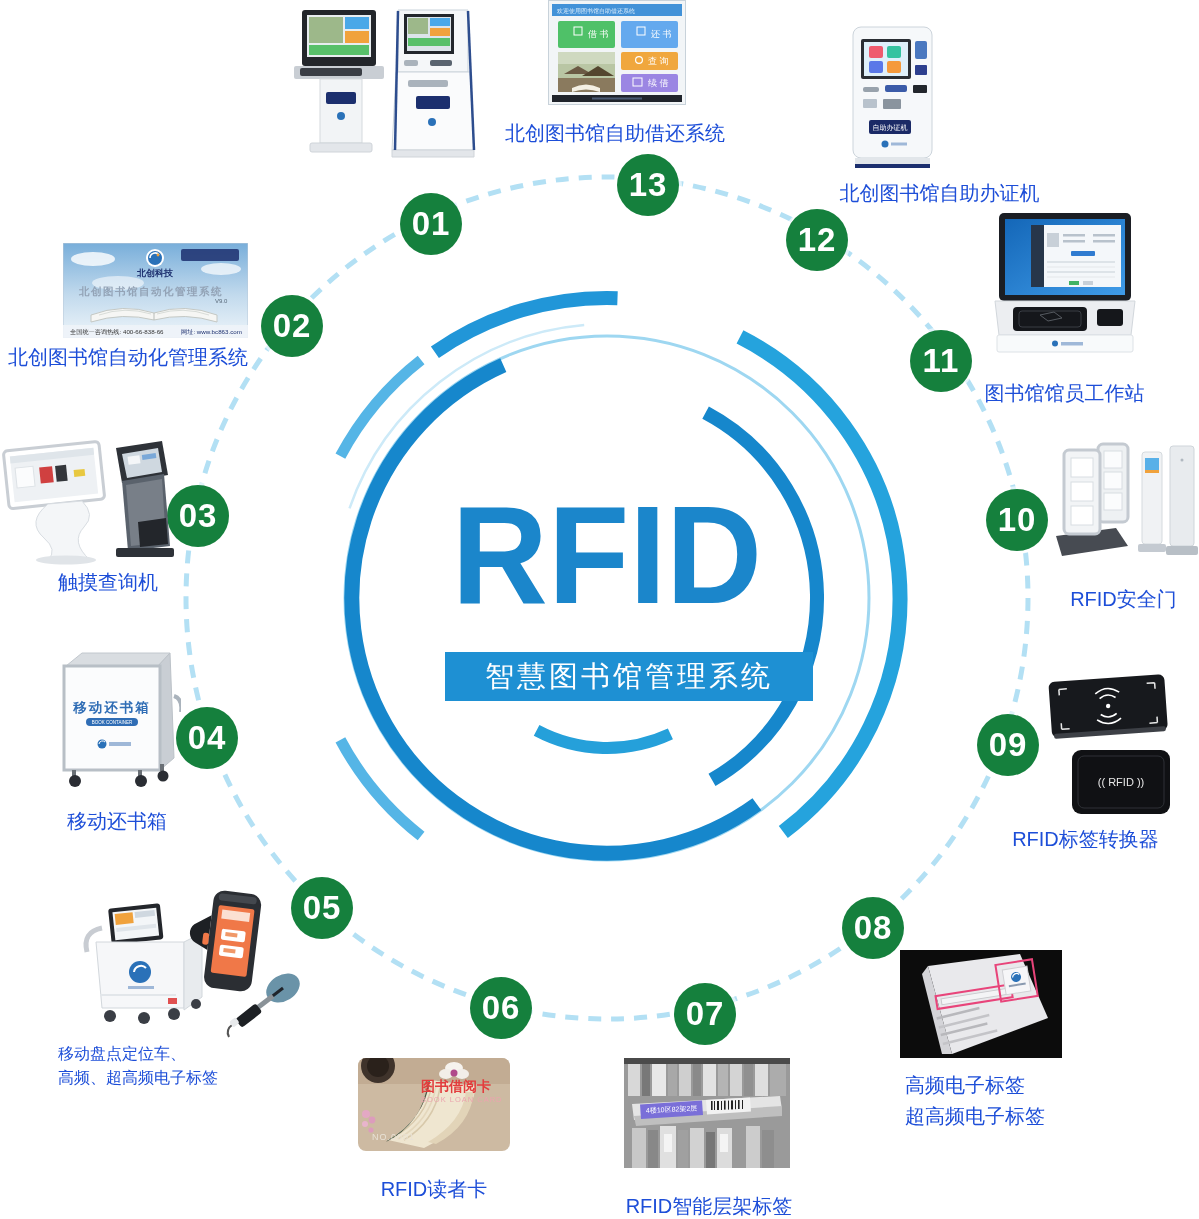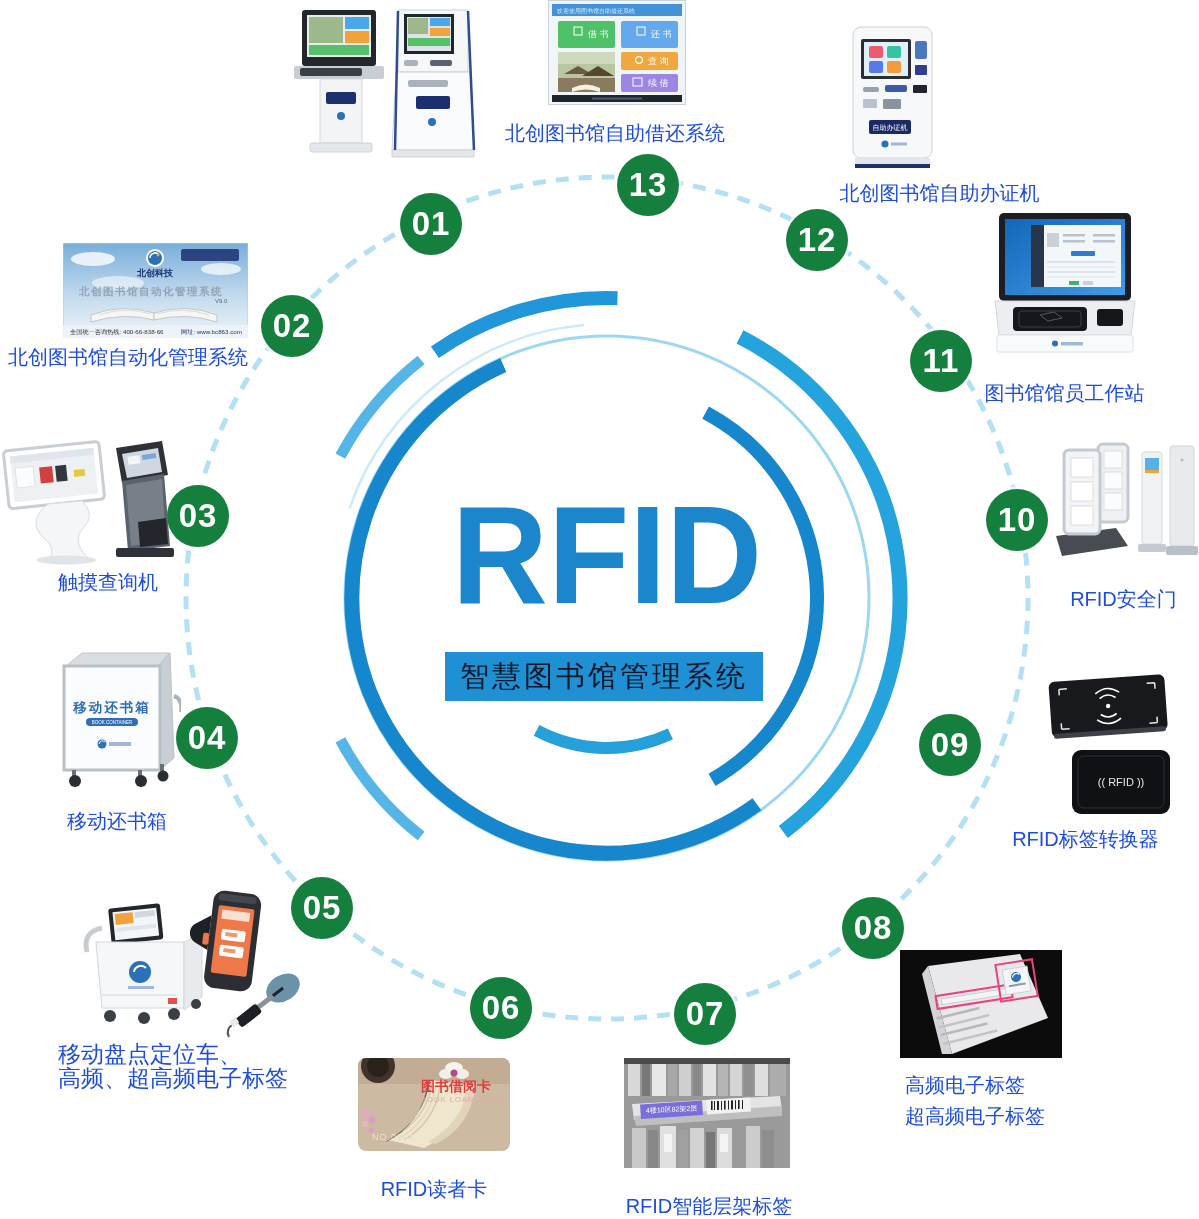--- a/index.html
+++ b/index.html
@@ -4,27 +4,27 @@
 <style>
   html,body{margin:0;padding:0;background:#fff;}
   .canvas{position:relative;width:1199px;height:1219px;background:#fff;overflow:hidden;
           font-family:"Liberation Sans",sans-serif;}
   .ring-svg{position:absolute;left:0;top:0;pointer-events:none;}
   .ill{position:absolute;}
   .ill svg{display:block;}
   .lbl{position:absolute;color:#1d4ed8;font-size:20px;line-height:1.3;white-space:nowrap;}
   .lbl.c{text-align:center;}
   .lbl.two{white-space:normal;line-height:31px;}
-  .lbl.small{font-size:23px;line-height:24px;}
+  .lbl.small{font-size:16px;line-height:24px;}
   .badge{position:absolute;width:62px;height:62px;border-radius:50%;background:#15803d;color:#fff;
          font-size:33px;font-weight:bold;display:flex;align-items:center;justify-content:center;
          letter-spacing:1px;box-shadow:0 0 0 3px rgba(255,255,255,.6);}
   .rfid{position:absolute;left:440px;top:492px;width:334px;text-align:center;font-size:140px;
         font-weight:bold;color:#1b86cb;line-height:125px;letter-spacing:0;transform:scaleX(.95);}
-  .banner{position:absolute;left:445px;top:652px;width:318px;height:49px;background:#1e90d3;color:#0f172a;
+  .banner{position:absolute;left:445px;top:652px;width:368px;height:49px;background:#1e90d3;color:#ffffff;
           font-size:29px;display:flex;align-items:center;justify-content:center;letter-spacing:3px;}
 </style>
 </head>
 <body>
 
 <div class="canvas">
 
   <svg class="ring-svg" width="1199" height="1219" viewBox="0 0 1199 1219">
 
     <circle cx="607" cy="598" r="421" fill="none" stroke="#b3e0f4" stroke-width="5" stroke-dasharray="13 10"></circle>
@@ -46,21 +46,21 @@
   <div class="banner">智慧图书馆管理系统</div>
 
   <div class="badge" style="left:400px;top:193px;">01</div>
   <div class="badge" style="left:261px;top:295px;">02</div>
   <div class="badge" style="left:167px;top:485px;">03</div>
   <div class="badge" style="left:176px;top:707px;">04</div>
   <div class="badge" style="left:291px;top:877px;">05</div>
   <div class="badge" style="left:470px;top:977px;">06</div>
   <div class="badge" style="left:674px;top:983px;">07</div>
   <div class="badge" style="left:842px;top:897px;text-align:center;">08</div>
-  <div class="badge" style="left:919px;top:714px;">09</div>
+  <div class="badge" style="left:977px;top:714px;">09</div>
   <div class="badge" style="left:986px;top:489px;">10</div>
   <div class="badge" style="left:910px;top:330px;">11</div>
   <div class="badge" style="left:786px;top:209px;">12</div>
   <div class="badge" style="left:617px;top:154px;">13</div>
 
   <div class="lbl c" style="left:2px;top:344px;width:252px;">北创图书馆自动化管理系统</div>
   <div class="lbl c" style="left:28px;top:569px;width:160px;">触摸查询机</div>
   <div class="lbl" style="left:67px;top:808px;">移动还书箱</div>
   <div class="lbl two small" style="left:58px;top:1042px;width:260px;">
     <span>移动盘点定位车、</span><br>

